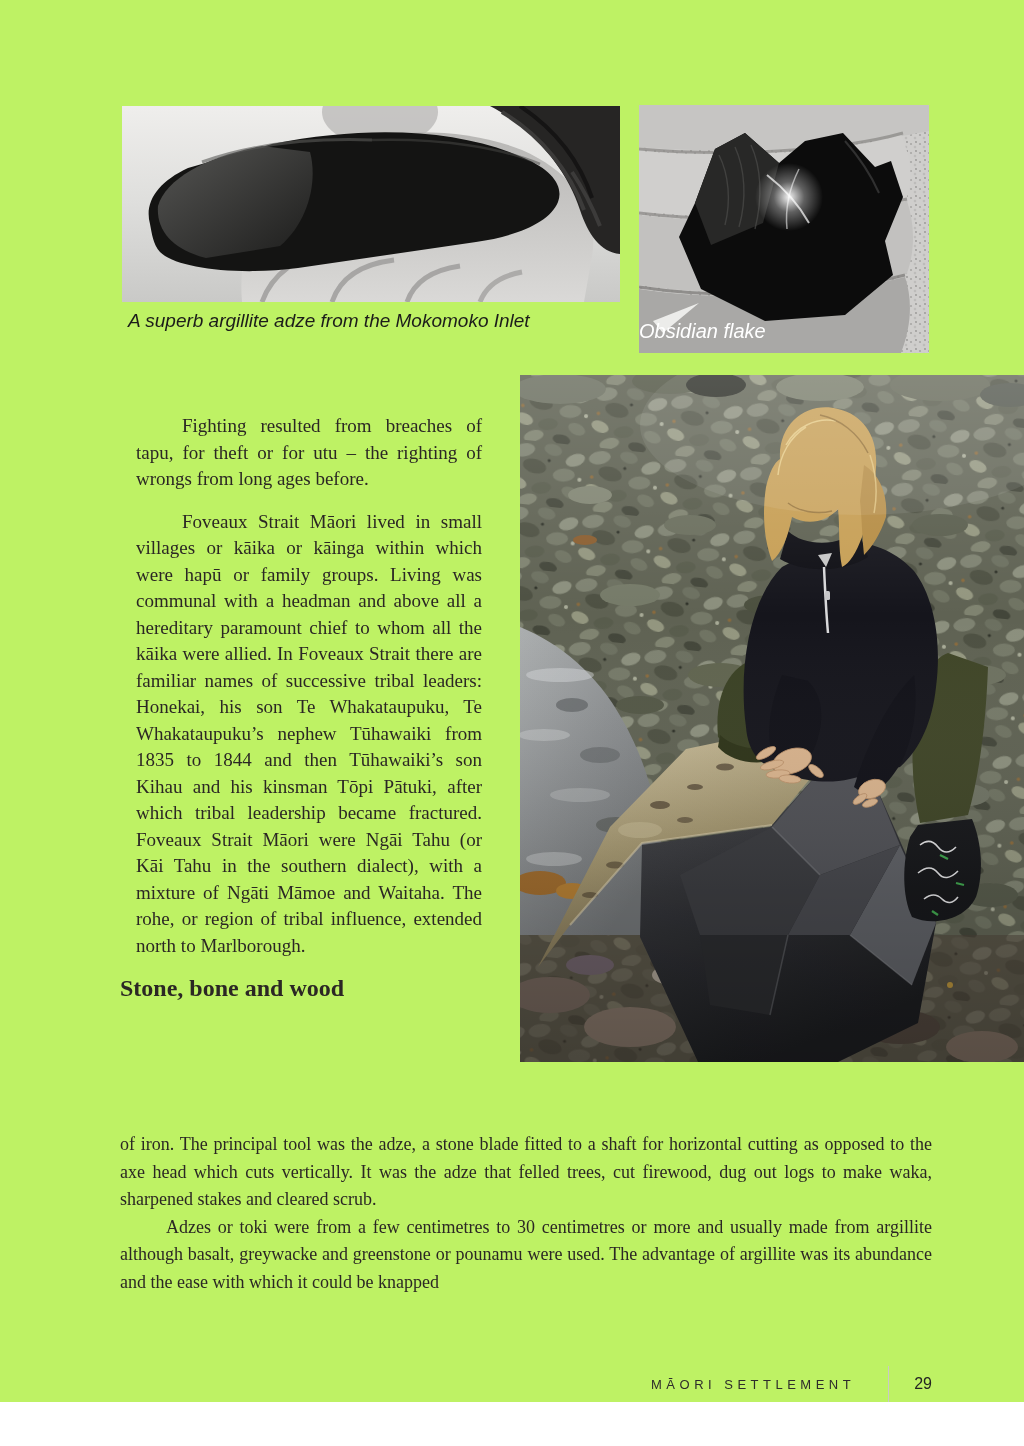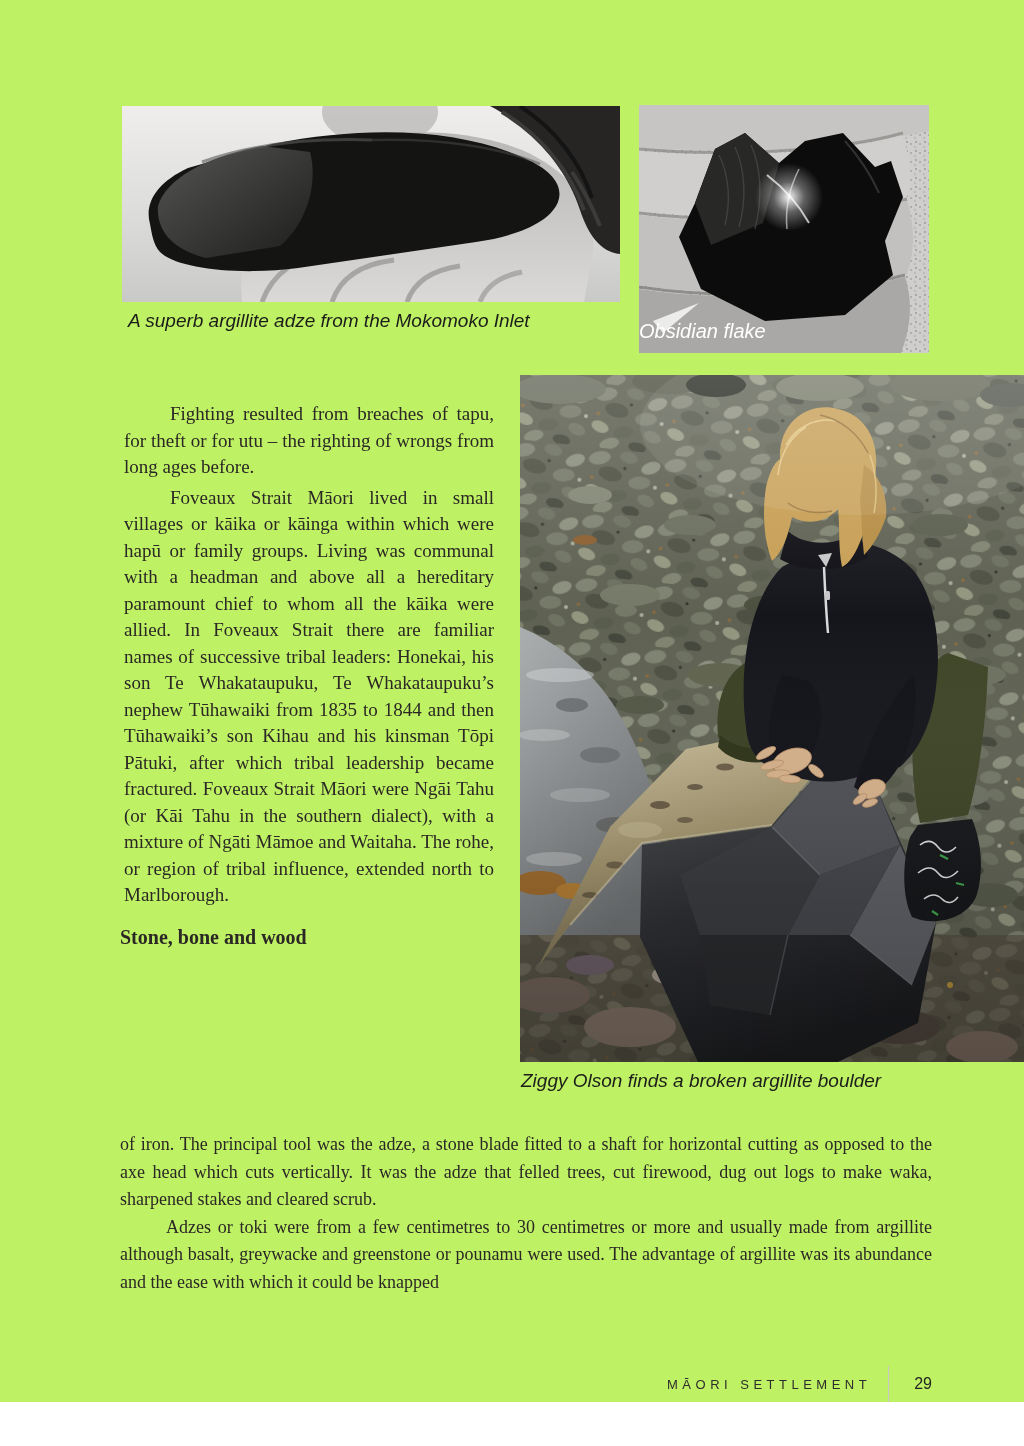--- a/index.html
+++ b/index.html
@@ -11,29 +11,29 @@
   .fig-ziggy{left:520px;top:375px;width:504px;height:687px;}
   .cap{position:absolute;font-family:"Liberation Sans",sans-serif;font-style:italic;
        font-size:19px;color:#1c1c1a;}
   .cap-adze{left:128px;top:310px;width:480px;}
   .cap-ziggy{left:521px;top:1070px;width:470px;}
   .cap-overlay{position:absolute;left:0;right:0;bottom:10px;text-align:left;
        font-family:"Liberation Sans",sans-serif;font-style:italic;font-size:20px;
        color:#ffffff;}
   .col-text{position:absolute;left:120px;top:397px;width:378px;
        font-size:19px;line-height:26.5px;text-align:justify;}
-  .col-text p{margin:4px;}
+  .col-text p{margin:16px;}
   .indent{text-indent:46px;}
-  .col-text h2{font-size:20px;font-weight:bold;margin:15px 0 7px 0;color:#2b2724;}
+  .col-text h2{font-size:24px;font-weight:bold;margin:15px 0 7px 0;color:#2b2724;}
   .full-text{position:absolute;left:120px;top:1131px;width:812px;
        font-size:18px;line-height:27.5px;text-align:justify;}
   .full-text p{margin:0;}
   .footer{position:absolute;top:1364px;right:92px;height:40px;display:flex;
        align-items:center;font-family:"Liberation Sans",sans-serif;}
-  .footer-section{font-size:13px;letter-spacing:4.5px;color:#2e2d2b;margin-right:17px;}
+  .footer-section{font-size:13px;letter-spacing:4.5px;color:#2e2d2b;margin-right:33px;}
   .footer-divider{width:1px;height:36px;background:#c9c9c7;margin-right:25px;}
   .footer-page{font-size:16px;color:#242422;}
 </style>
 </head>
 <body>
 
 <div class="page">
 
   <figure class="fig-adze">
     <svg viewBox="0 0 498 196" width="498" height="196" preserveAspectRatio="none">
@@ -285,21 +285,20 @@
       <path d="M266,70 C276,52 296,42 316,46" stroke="#e9cf8c" stroke-width="1.5" fill="none" opacity="0.85"></path>
       <path d="M258,100 C260,80 270,62 286,52" stroke="#e9cf8c" stroke-width="1.5" fill="none" opacity="0.85"></path>
       <path d="M350,80 C356,98 358,118 354,138" stroke="#e9cf8c" stroke-width="1.5" fill="none" opacity="0.7"></path>
       <path d="M300,40 C320,44 338,58 348,78" stroke="#8a6630" stroke-width="1.5" fill="none" opacity="0.8"></path>
       <path d="M268,128 C278,136 296,140 312,136" stroke="#8a6630" stroke-width="1.5" fill="none" opacity="0.8"></path>
 
       <ellipse cx="340" cy="50" rx="220" ry="90" fill="#ffffff" opacity="0.08"></ellipse>
       <rect width="504" height="687" fill="url(#shade)"></rect>
     </svg>
   </figure>
-  <div class="cap cap-ziggy">Ziggy Olson finds a broken argillite boulder</div>
 
   <div class="col-text">
     <p class="indent">Fighting resulted from breaches of tapu, for theft or for utu – the righting of wrongs from long ages before.</p>
     <p class="indent">Foveaux Strait Māori lived in small villages or kāika or kāinga within which were hapū or family groups. Living was communal with a headman and above all a hereditary paramount chief to whom all the kāika were allied. In Foveaux Strait there are familiar names of successive tribal leaders: Honekai, his son Te Whakataupuku, Te Whakataupuku’s nephew Tūhawaiki from 1835 to 1844 and then Tūhawaiki’s son Kihau and his kinsman Tōpi Pātuki, after which tribal leadership became fractured. Foveaux Strait Māori were Ngāi Tahu (or Kāi Tahu in the southern dialect), with a mixture of Ngāti Māmoe and Waitaha. The rohe, or region of tribal influence, extended north to Marlborough.</p>
     <h2>Stone, bone and wood</h2>
   </div>
 
   <div class="full-text">
     <p>of iron. The principal tool was the adze, a stone blade fitted to a shaft for horizontal cutting as opposed to the axe head which cuts vertically. It was the adze that felled trees, cut firewood, dug out logs to make waka, sharpened stakes and cleared scrub.</p>
     <p class="indent">Adzes or toki were from a few centimetres to 30 centimetres or more and usually made from argillite although basalt, greywacke and greenstone or pounamu were used. The advantage of argillite was its abundance and the ease with which it could be knapped</p>

